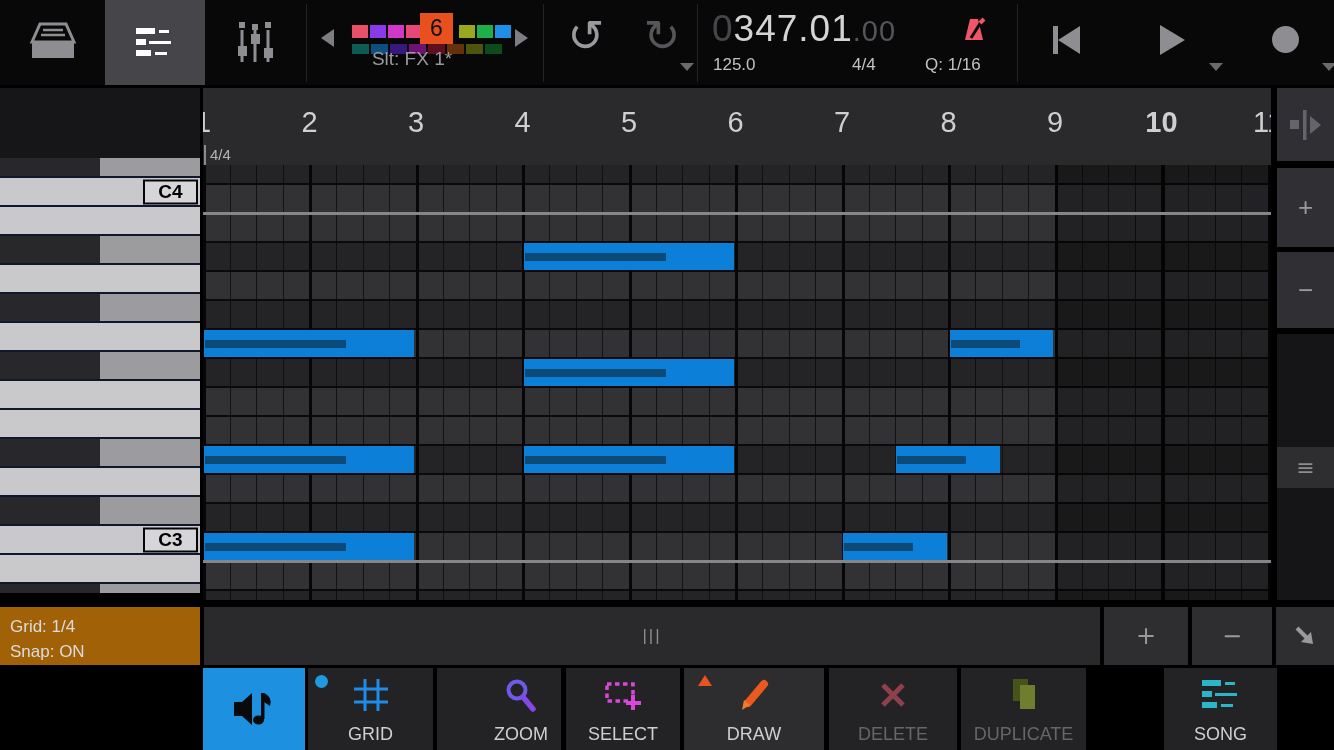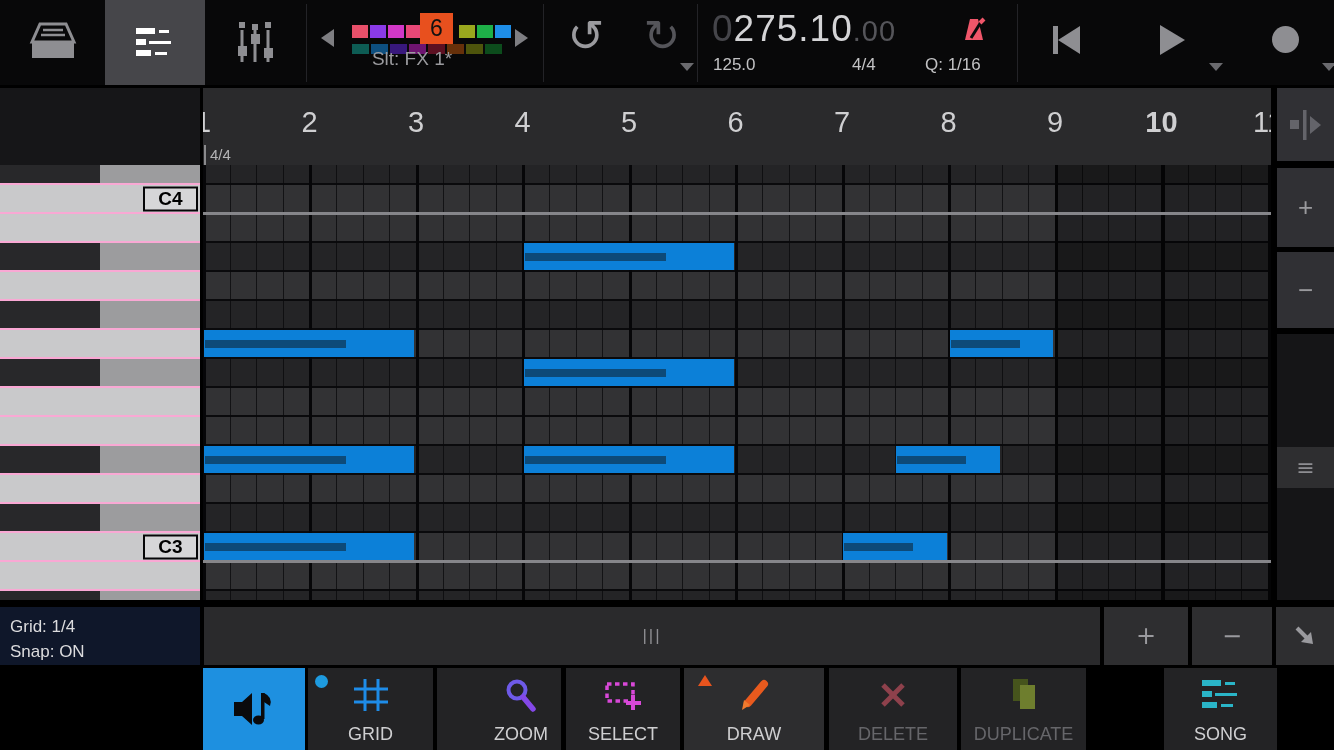--- a/index.html
+++ b/index.html
@@ -34,21 +34,21 @@
 
   
   #row2-left { left:0; top:88px; width:200px; height:77px; background:#161618; }
   #ruler { left:203px; top:88px; width:1068px; height:77px; background:#2a2a2c; overflow:hidden; }
   .ruler-num { position:absolute; top:18px; transform:translateX(-50%); font-size:29px; color:#cfcfd1; }
   #ruler-sig { position:absolute; left:7px; bottom:2px; font-size:15px; color:#b4b4b6; }
   #ruler-tick { position:absolute; left:1px; bottom:0; width:2px; height:20px; background:#8a8a8c; }
   #side-top { left:1277px; top:88px; width:57px; height:73px; background:#303034; display:flex; align-items:center; justify-content:center; }
 
   
-  #keyboard { left:0; top:165px; width:200px; height:435px; background:#f9a8d4; overflow:hidden; }
+  #keyboard { left:0; top:158px; width:200px; height:435px; background:#0f172a; overflow:hidden; }
   .key { position:absolute; left:0; width:200px; }
   .key.white { background:#c9c9cb; }
   .key.black { background:#9c9c9e; }
   .key.black .stub { position:absolute; left:0; top:0; width:100px; height:100%; background:#28282a; }
   .key-label { position:absolute; right:2px; top:50%; transform:translateY(-50%); width:55px; height:25px;
                background:#d6d6d8; border:2px solid #050507; color:#000; font-size:19px; font-weight:bold;
                display:flex; align-items:center; justify-content:center; }
 
   
   #grid { left:203px; top:165px; width:1068px; height:435px; background:#0a0a0c; overflow:hidden; }
@@ -65,21 +65,21 @@
   .note { position:absolute; background:#0c80d8; z-index:3; }
   .note .vel { position:absolute; left:1px; top:10px; height:8px; background:#0d4a78; }
 
   
   .side-btn { background:#303034; color:#9a9a9e; display:flex; align-items:center; justify-content:center; }
   #side-track { left:1277px; top:334px; width:57px; height:266px; background:#151517; }
   #side-handle { left:1277px; top:447px; width:57px; height:41px; background:#2e2e30; color:#8e8e92;
                  display:flex; align-items:center; justify-content:center; font-size:22px; font-family:"DejaVu Sans",sans-serif; }
 
   
-  #footer-left { left:0; top:607px; width:200px; height:58px; background:#0f172a; color:#dcdcde; font-size:17px; padding:7px 0 4px 10px; }
+  #footer-left { left:0; top:607px; width:200px; height:58px; background:#a16207; color:#dcdcde; font-size:17px; padding:7px 0 4px 10px; }
   #footer-left div { line-height:25px; }
   #hscroll { left:204px; top:607px; width:896px; height:58px; background:#2a2a2c; display:flex; align-items:center; justify-content:center; }
   #hscroll-handle { color:#8e8e92; font-size:17px; letter-spacing:2px; }
   .foot-btn { top:607px; height:58px; background:#2e2e30; color:#9a9a9e; display:flex; align-items:center; justify-content:center; font-size:24px; font-family:"DejaVu Sans",sans-serif; }
 
   
   .tool { top:668px; height:82px; background:#232325; display:flex; flex-direction:column; align-items:center; justify-content:flex-end; padding-bottom:5px; }
   .tool .lbl { font-size:18px; color:#cfcfd1; margin-top:2px; }
   .tool.dim .lbl { color:#66666a; }
   .tool .ic { flex:1; display:flex; align-items:center; justify-content:center; width:100%; }
@@ -144,21 +144,21 @@
     <div class="abs vsep" style="left:543px;"></div>
 
     <div class="abs" style="left:560px;top:10px;width:52px;height:56px;color:#9a9a9e;font-size:44px;text-align:center;font-family:'DejaVu Sans',sans-serif;">↺</div>
     <div class="abs" style="left:636px;top:10px;width:52px;height:56px;color:#55555a;font-size:44px;text-align:center;font-family:'DejaVu Sans',sans-serif;">↻</div>
     <div class="abs caret-down" style="left:680px;top:63px;"></div>
 
     <div class="abs vsep" style="left:697px;"></div>
 
     <div class="abs" style="left:697px;top:0;width:320px;height:85px;">
       <div id="time-main" class="abs" style="left:15px;top:8px;">
-        <span class="dim">0</span><span>275.10</span><span class="suf">.00</span>
+        <span class="dim">0</span><span>347.01</span><span class="suf">.00</span>
       </div>
       <div class="abs time-sub" style="left:16px;top:55px;">125.0</div>
       <div class="abs time-sub" style="left:155px;top:55px;">4/4</div>
       <div class="abs time-sub" style="left:228px;top:55px;">Q: 1/16</div>
       <svg class="abs" style="left:262px;top:14px;" width="30" height="30" viewBox="0 0 30 30">
         <polygon points="6,26 11,5 19,5 24,26" fill="#f0566a"></polygon>
         <line x1="12" y1="24" x2="22" y2="8" stroke="#0a0a0c" stroke-width="3"></line>
         <line x1="21" y1="9" x2="25" y2="5" stroke="#f0566a" stroke-width="4"></line>
       </svg>
     </div>

